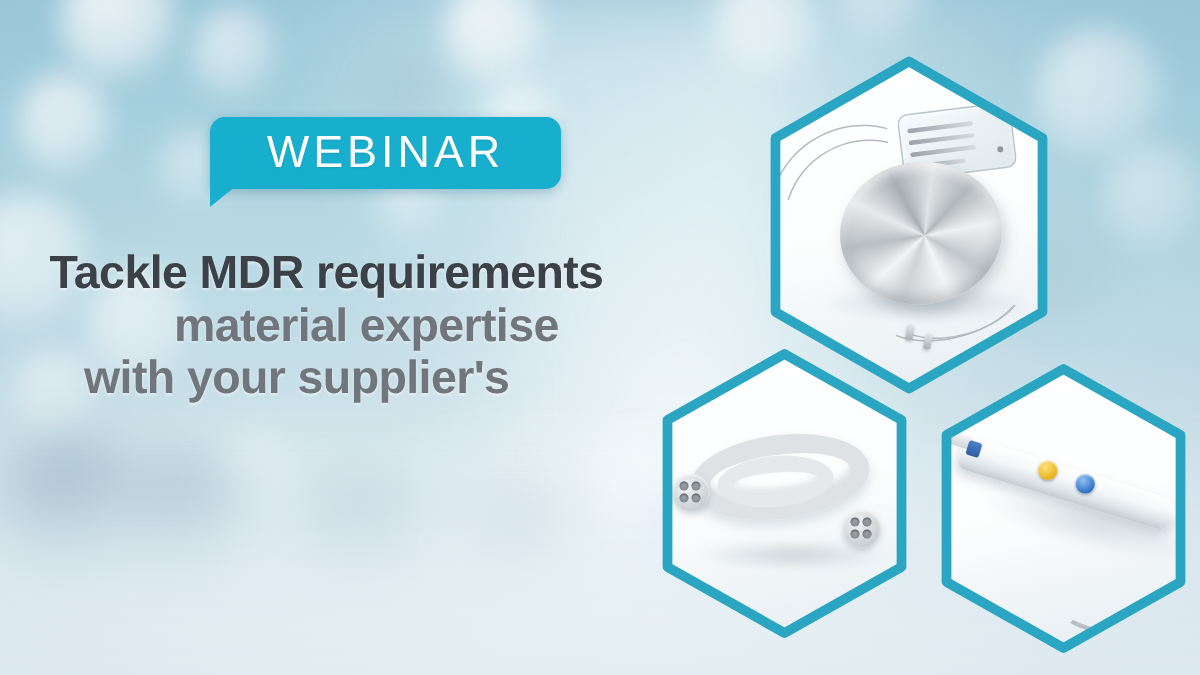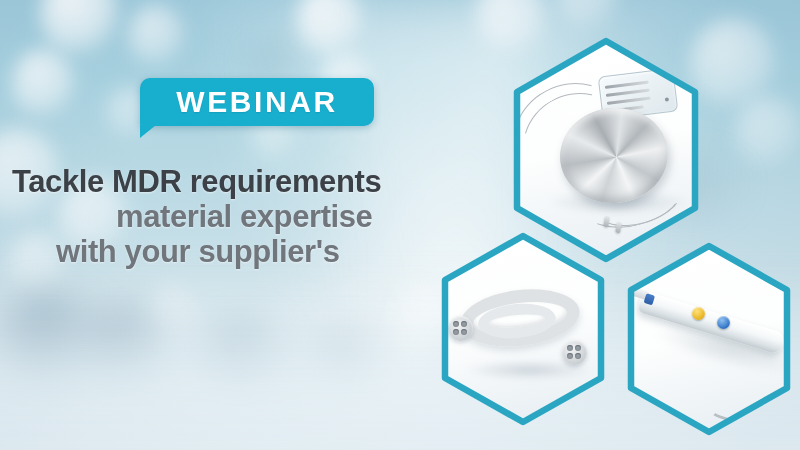--- a/index.html
+++ b/index.html
@@ -77,21 +77,21 @@
     position:absolute;
     left:0px; bottom:-12px;
     width:0; height:0;
     border-left:16px solid #18aecd;
     border-bottom:13px solid transparent;
   }
   #webinar-badge .label {
     position:relative; z-index:2;
     color:#ffffff;
     font-size:30px;
-    font-weight:bold;
+    font-weight:normal;
     letter-spacing:2.6px;
     font-family:"Liberation Sans", sans-serif;
     text-shadow:0 1px 1px rgba(0,60,80,0.12);
   }
 
   
   #headline {
     position:absolute;
     left:0px; top:166px;
     width:460px;
@@ -99,21 +99,21 @@
   #headline .line {
     font-weight:bold;
     font-family:"Liberation Sans", sans-serif;
     letter-spacing:-0.4px;
     white-space:nowrap;
     line-height:1.0;
   }
   #headline .l1 {
     color:#3b4146;
     font-size:31px;
-    padding-left:12px;
+    padding-left:33px;
     text-shadow:0 1px 2px rgba(255,255,255,0.55);
   }
   #headline .l2 {
     color:#70767b;
     font-size:31px;
     padding-left:56px;
     margin-top:4px;
     text-shadow:0 1px 2px rgba(255,255,255,0.5);
   }
   #headline .l3 {

